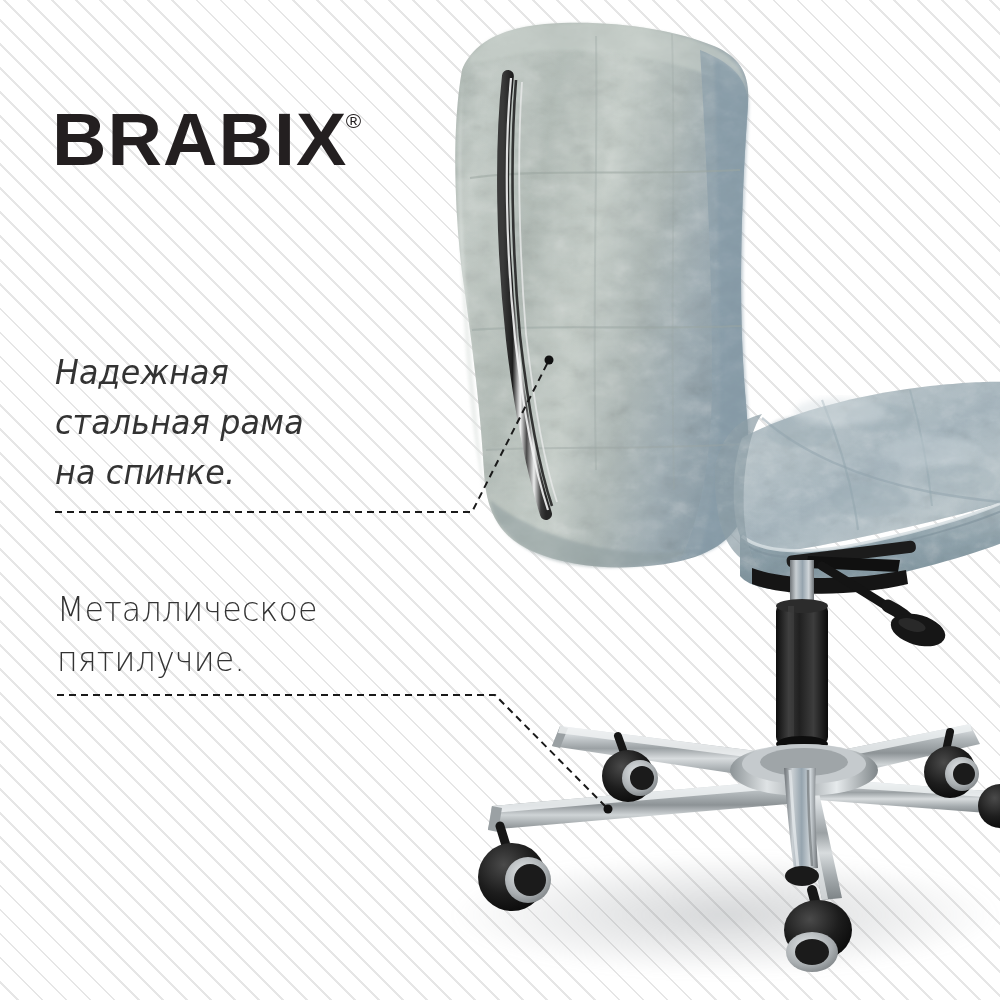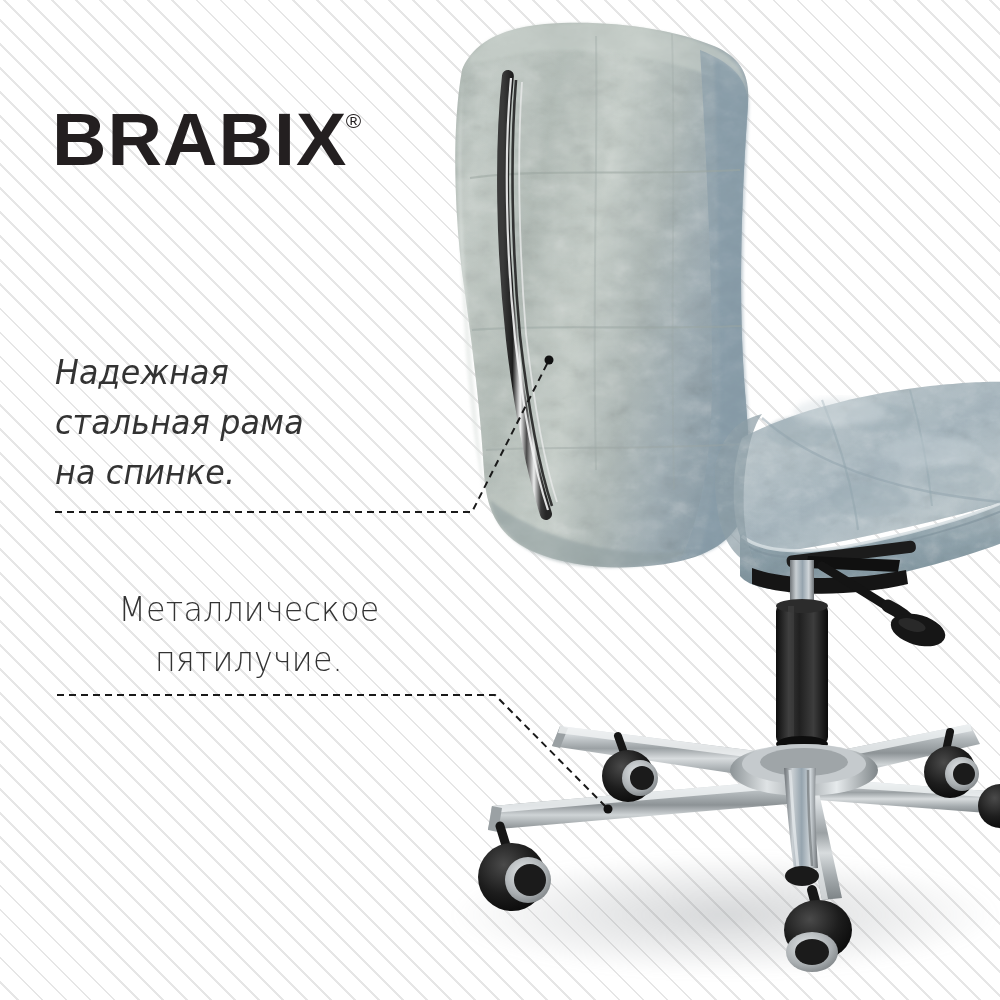--- a/index.html
+++ b/index.html
@@ -56,21 +56,21 @@
     font-weight:300;
     font-size:33px;
     line-height:50px;
     color:#333333;
     letter-spacing:0.2px;
     white-space:pre-line;
     transform:scaleX(0.96);
     transform-origin:left top;
   }
   #callout-1{ left:55px; top:348px; width:400px;font-style:italic; }
-  #callout-2{ left:57px; top:585px; width:400px;text-align:center; }
+  #callout-2{ left:57px; top:585px; width:400px; }
 
   
   #leaders{
     position:absolute; left:0; top:0;
     width:1000px;height:1000px;
     pointer-events:none;
   }
 
   
   #chair{

